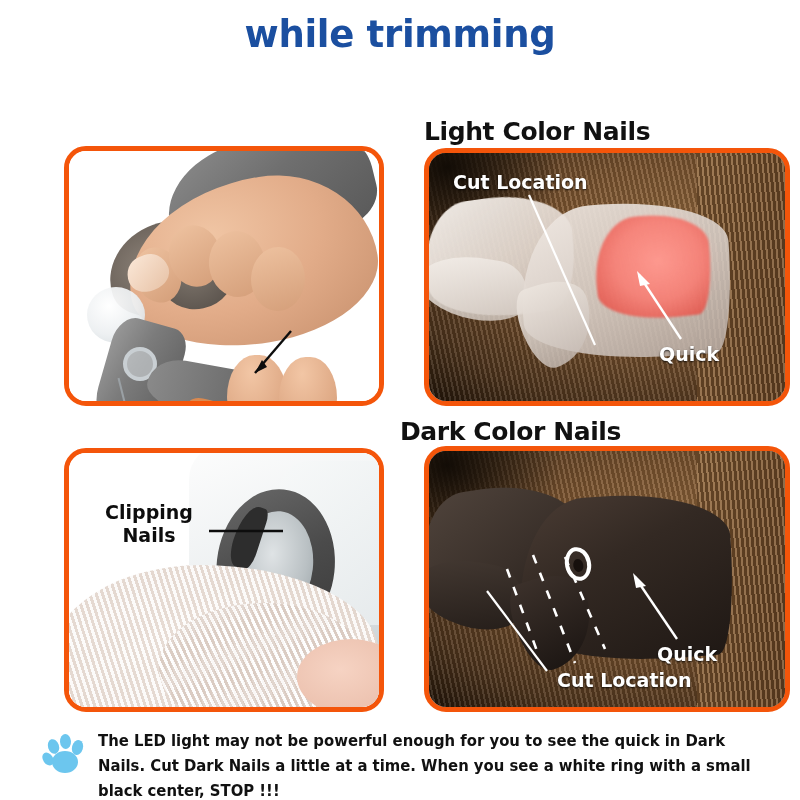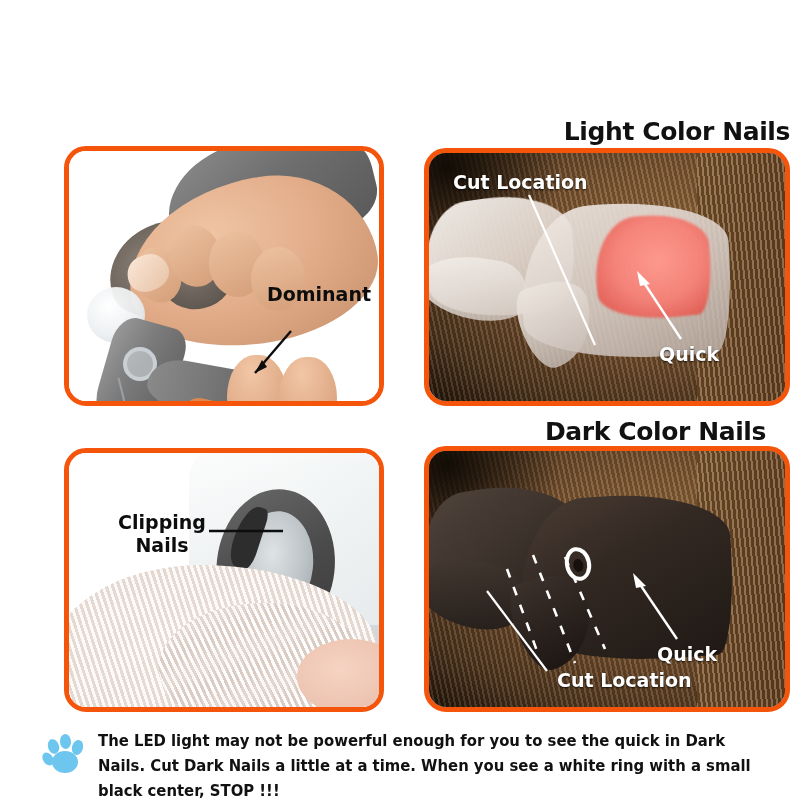--- a/index.html
+++ b/index.html
@@ -35,21 +35,21 @@
   }
   .title .line { display: block; white-space: nowrap; }
 
   
   .section-heading {
     position: absolute;
     color: #111111;
     font-weight: bold;
     font-size: 25px;
     line-height: 28px;
-    text-align: right;
+    text-align: left;
     font-family: "DejaVu Sans", sans-serif;
     letter-spacing: -0.4px;
   }
   #heading-light { left: 424px; top: 118px; width: 366px; }
   #heading-dark  { left: 400px; top: 418px; width: 366px; }
 
   
   .panel {
     position: absolute;
     border: 5px solid #f4550a;
@@ -242,21 +242,21 @@
     background: linear-gradient(150deg, #5a4236, #2f2320);
     border-radius: 52% 40% 44% 56% / 46% 56% 44% 54%;
     transform: rotate(26deg);
   }
   .paw-pink {
     position: absolute;
     left: 228px; top: 186px; width: 108px; height: 76px;
     background: radial-gradient(ellipse at 40% 40%, #f6d3c3, #e7b9a5);
     border-radius: 50%;
   }
-  #lbl-clipping { left: 29px; top: 48px; width: 128px; margin-top: 10px; }
+  #lbl-clipping { left: 16px; top: 48px; width: 128px; }
 
   
   .fur-bg {
     position: absolute; inset: 0;
     background:
       repeating-linear-gradient(78deg,
         rgba(255,255,255,.10) 0 2px,
         rgba(0,0,0,.16) 2px 5px),
       radial-gradient(ellipse at 72% 40%, #9a6f42 0%, #7c5530 42%, #4f351d 78%, #211408 100%);
   }
@@ -425,20 +425,21 @@
     font-family: "DejaVu Sans Condensed", "DejaVu Sans", sans-serif;
     max-width: 660px;
   }
 </style>
 </head>
 <body>
 
 <div id="page">
 
   <div class="title">
+    <span class="line">while trimming</span>
   </div>
 
   <div class="panel" id="panel-hand">
     <div class="scene">
       <div class="sleeve"></div>
       <div class="paw-fur"></div>
       <div class="hand-back"></div>
       <div class="paw-fur2"></div>
       <div class="knuckle kn1"></div>
       <div class="knuckle kn2"></div>
@@ -455,21 +456,20 @@
 
       <div class="finger fg1"></div>
       <div class="finger fg2"></div>
 
       <svg width="320" height="260" style="position:absolute;left:0;top:0;">
         <line x1="222" y1="180" x2="186" y2="222" stroke="#0d0d0d" stroke-width="2.4"></line>
         <polygon points="186,222 198,216 193,209" fill="#0d0d0d"></polygon>
       </svg>
 
       <div class="label-dark" id="lbl-dominant">
-        <div>Dominant</div>
       </div>
     </div>
   </div>
 
   <div class="panel" id="panel-clipper">
     <div class="scene">
       <div class="tool-body"></div>
       <div class="tool-body2"></div>
       <div class="blade-outer"></div>
       <div class="blade-inner"></div>

